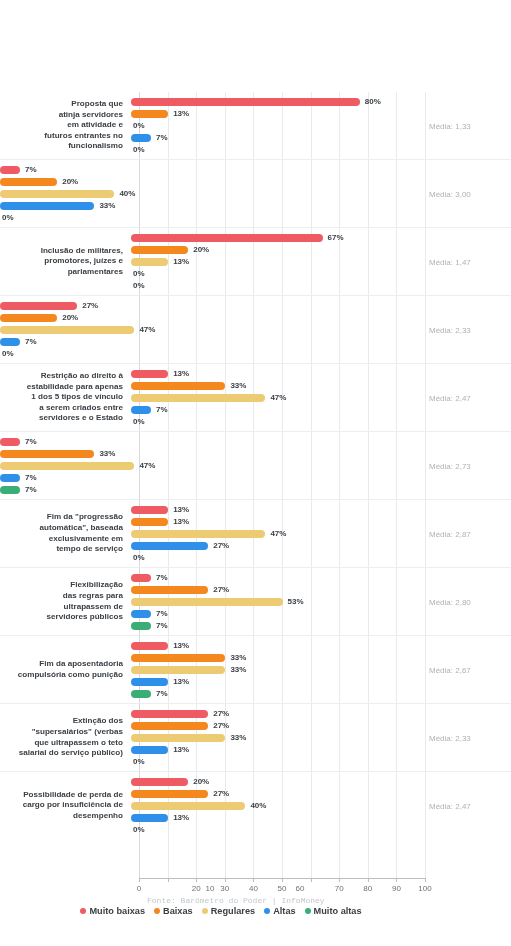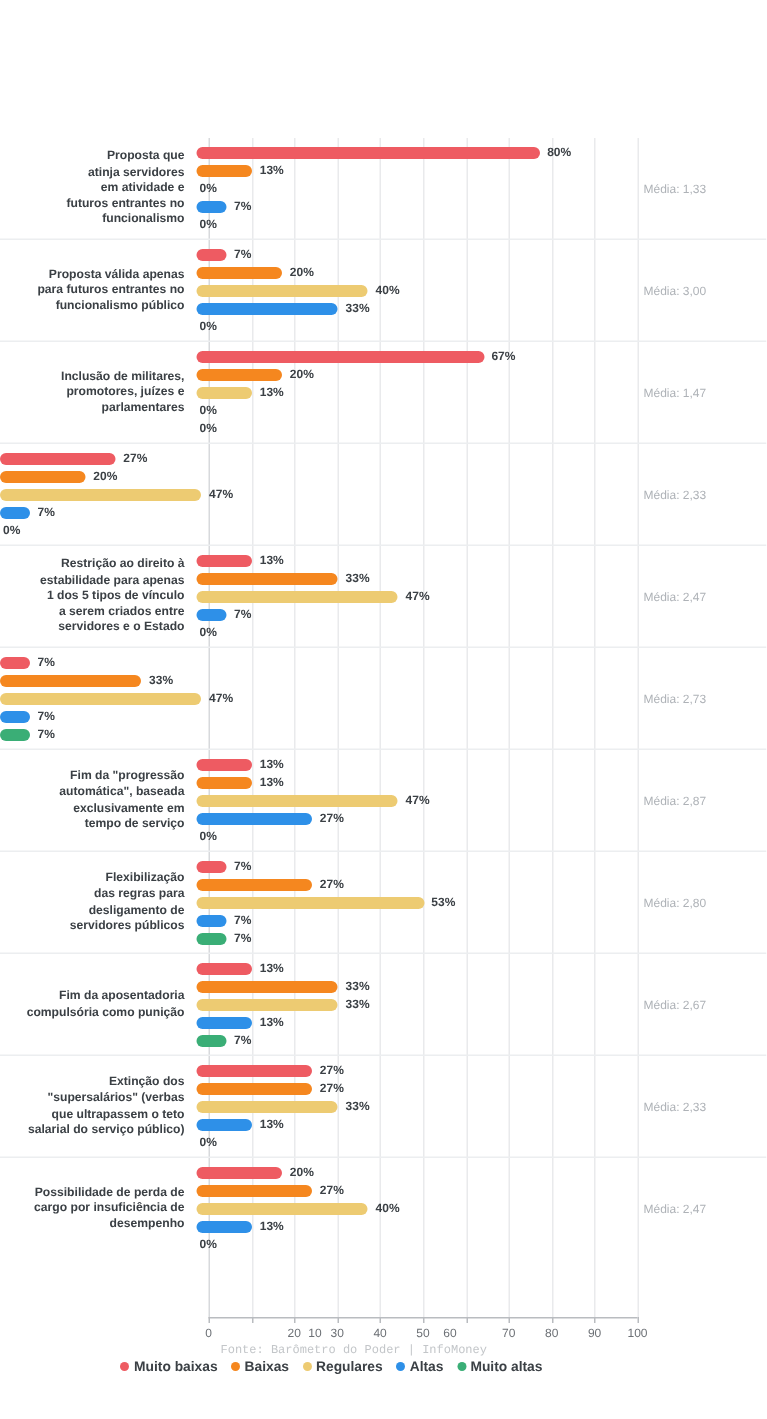--- a/index.html
+++ b/index.html
@@ -183,25 +183,20 @@
               <div class="bar-row">
                 <div class="bar zero" style="width: 0px; background: rgb(58, 174, 118);"></div>
                 <span class="bar-val zeroval">0%</span>
               </div>
             </div>
             <div class="media">Média: 1,33</div>
           </div>
         </div>
         <div class="group">
           <div class="group-inner">
-            <div class="cat-label">
-              <div>Proposta válida apenas</div>
-              <div>para futuros entrantes no</div>
-              <div>funcionalismo público</div>
-            </div>
             <div class="bars">
               <div class="bar-row">
                 <div class="bar" style="width: 20.02px; background: rgb(238, 91, 98);"></div>
                 <span class="bar-val">7%</span>
               </div>
               <div class="bar-row">
                 <div class="bar" style="width: 57.2px; background: rgb(245, 135, 31);"></div>
                 <span class="bar-val">20%</span>
               </div>
               <div class="bar-row">
@@ -371,21 +366,21 @@
               </div>
             </div>
             <div class="media">Média: 2,87</div>
           </div>
         </div>
         <div class="group">
           <div class="group-inner">
             <div class="cat-label">
               <div>Flexibilização</div>
               <div>das regras para</div>
-              <div>desligamento de</div>
+              <div>ultrapassem de</div>
               <div>servidores públicos</div>
             </div>
             <div class="bars">
               <div class="bar-row">
                 <div class="bar" style="width: 20.02px; background: rgb(238, 91, 98);"></div>
                 <span class="bar-val">7%</span>
               </div>
               <div class="bar-row">
                 <div class="bar" style="width: 77.22px; background: rgb(245, 135, 31);"></div>
                 <span class="bar-val">27%</span>

